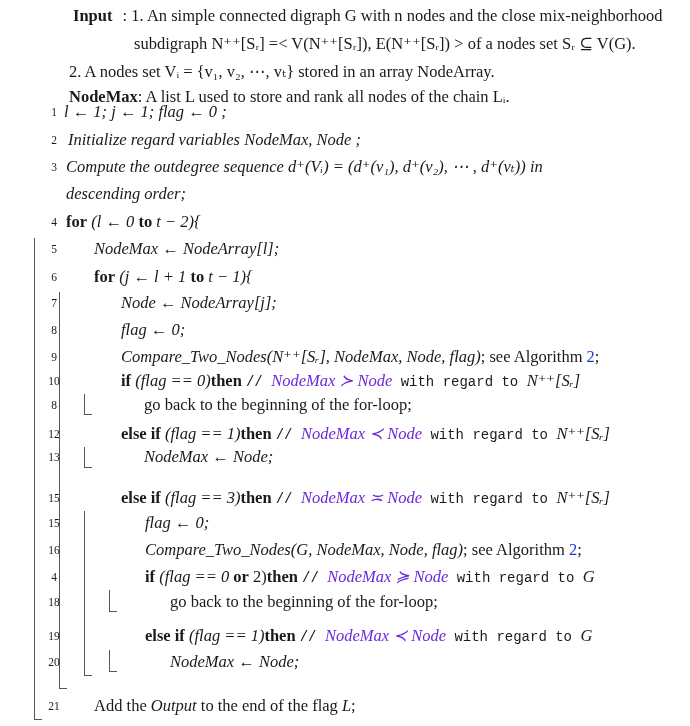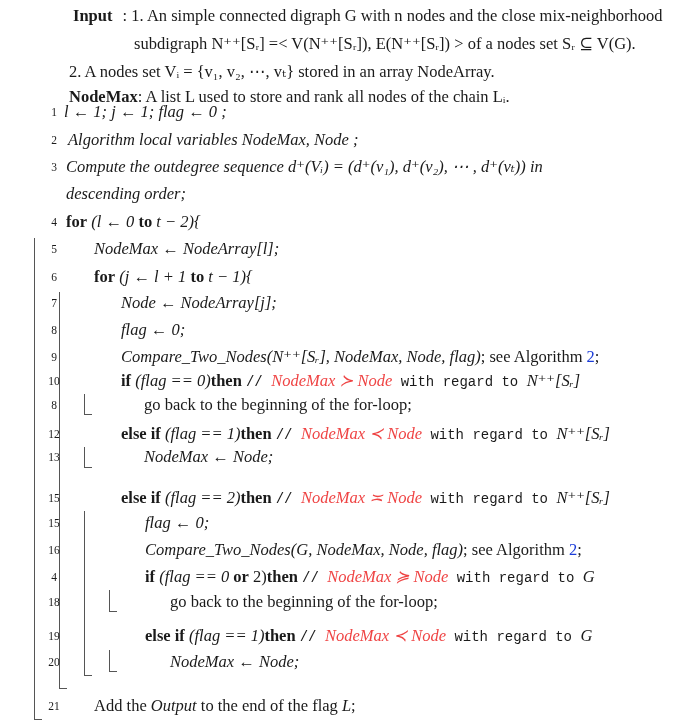--- a/index.html
+++ b/index.html
@@ -4,21 +4,21 @@
 <style>
   html, body { margin: 0; padding: 0; background: #ffffff; }
   body { width: 690px; height: 726px; position: relative; overflow: hidden;
          font-family: "Liberation Serif", "DejaVu Serif", serif; color: #1a1a1a; font-size: 16.5px; }
   .ln { position: absolute; left: 0; white-space: nowrap; line-height: 20px; margin-left: 44px; }
   .num { position: absolute; left: 3px; width: 14px; font-size: 11.5px; text-align: center; }
   .txt { position: absolute; white-space: nowrap; }
   .it { font-style: italic; }
   .b { font-weight: bold; }
   .mono { font-family: "Liberation Mono", "DejaVu Sans Mono", monospace; font-size: 14px; }
-  .blue { color: #ef4444; }
+  .blue { color: #6d28d9; }
   .link { color: #1a3bd8; }
   .vbar { position: absolute; width: 1px; background: #555; }
   .hbar { position: absolute; height: 1px; background: #555; }
 </style>
 </head>
 <body>
 
 <div class="ln" style="top:6px;left:29px;">
   <span class="b">Input</span>
   <span style="margin-left:6px">: 1. An simple connected digraph G with n nodes and the close mix-neighborhood</span>
@@ -29,21 +29,21 @@
   <span class="b">NodeMax</span><span>: A list L used to store and rank all nodes of the chain Lᵢ.</span>
 </div>
 
 <div class="ln" style="top:102px;width:690px;">
   <span class="num">1</span>
   <span class="txt it" style="left:20px">l ← 1;  j ← 1;  flag ← 0 ;</span>
 </div>
 
 <div class="ln" style="top:130px;width:690px;">
   <span class="num">2</span>
-  <span class="txt it" style="left:24px">Algorithm local variables NodeMax, Node ;</span>
+  <span class="txt it" style="left:24px">Initialize regard variables NodeMax, Node ;</span>
 </div>
 
 <div class="ln" style="top:157px;width:690px;">
   <span class="num">3</span>
   <span class="txt it" style="left:22px">Compute the outdegree sequence d⁺(Vᵢ) = (d⁺(v₁), d⁺(v₂), ⋯ , d⁺(vₜ)) in</span>
 </div>
 <div class="ln it" style="top:184px;left:22px;">descending order;</div>
 
 <div class="ln" style="top:212px;width:690px;">
   <span class="num">4</span>
@@ -100,21 +100,21 @@
 <div class="vbar" style="left:84px;top:447px;height:21px;"></div>
 <div class="hbar" style="left:84px;top:467px;width:8px;"></div>
 
 <div class="ln" style="top:447px;width:690px;">
   <span class="num">13</span>
   <span class="txt it" style="left:100px">NodeMax ← Node;</span>
 </div>
 
 <div class="ln" style="top:488px;width:690px;">
   <span class="num">15</span>
-  <span class="txt" style="left:77px"><span class="b">else if</span> <span class="it">(flag == 2)</span><span class="b">then</span> <span class="mono">// </span><span class="it blue">NodeMax ≍ Node</span><span class="mono"> with regard to </span><span class="it">N⁺⁺[Sᵣ]</span></span>
+  <span class="txt" style="left:77px"><span class="b">else if</span> <span class="it">(flag == 3)</span><span class="b">then</span> <span class="mono">// </span><span class="it blue">NodeMax ≍ Node</span><span class="mono"> with regard to </span><span class="it">N⁺⁺[Sᵣ]</span></span>
 </div>
 <div class="vbar" style="left:84px;top:511px;height:165px;"></div>
 <div class="hbar" style="left:84px;top:675px;width:8px;"></div>
 
 <div class="ln" style="top:513px;width:690px;">
   <span class="num">15</span>
   <span class="txt it" style="left:101px">flag ← 0;</span>
 </div>
 
 <div class="ln" style="top:540px;width:690px;">

